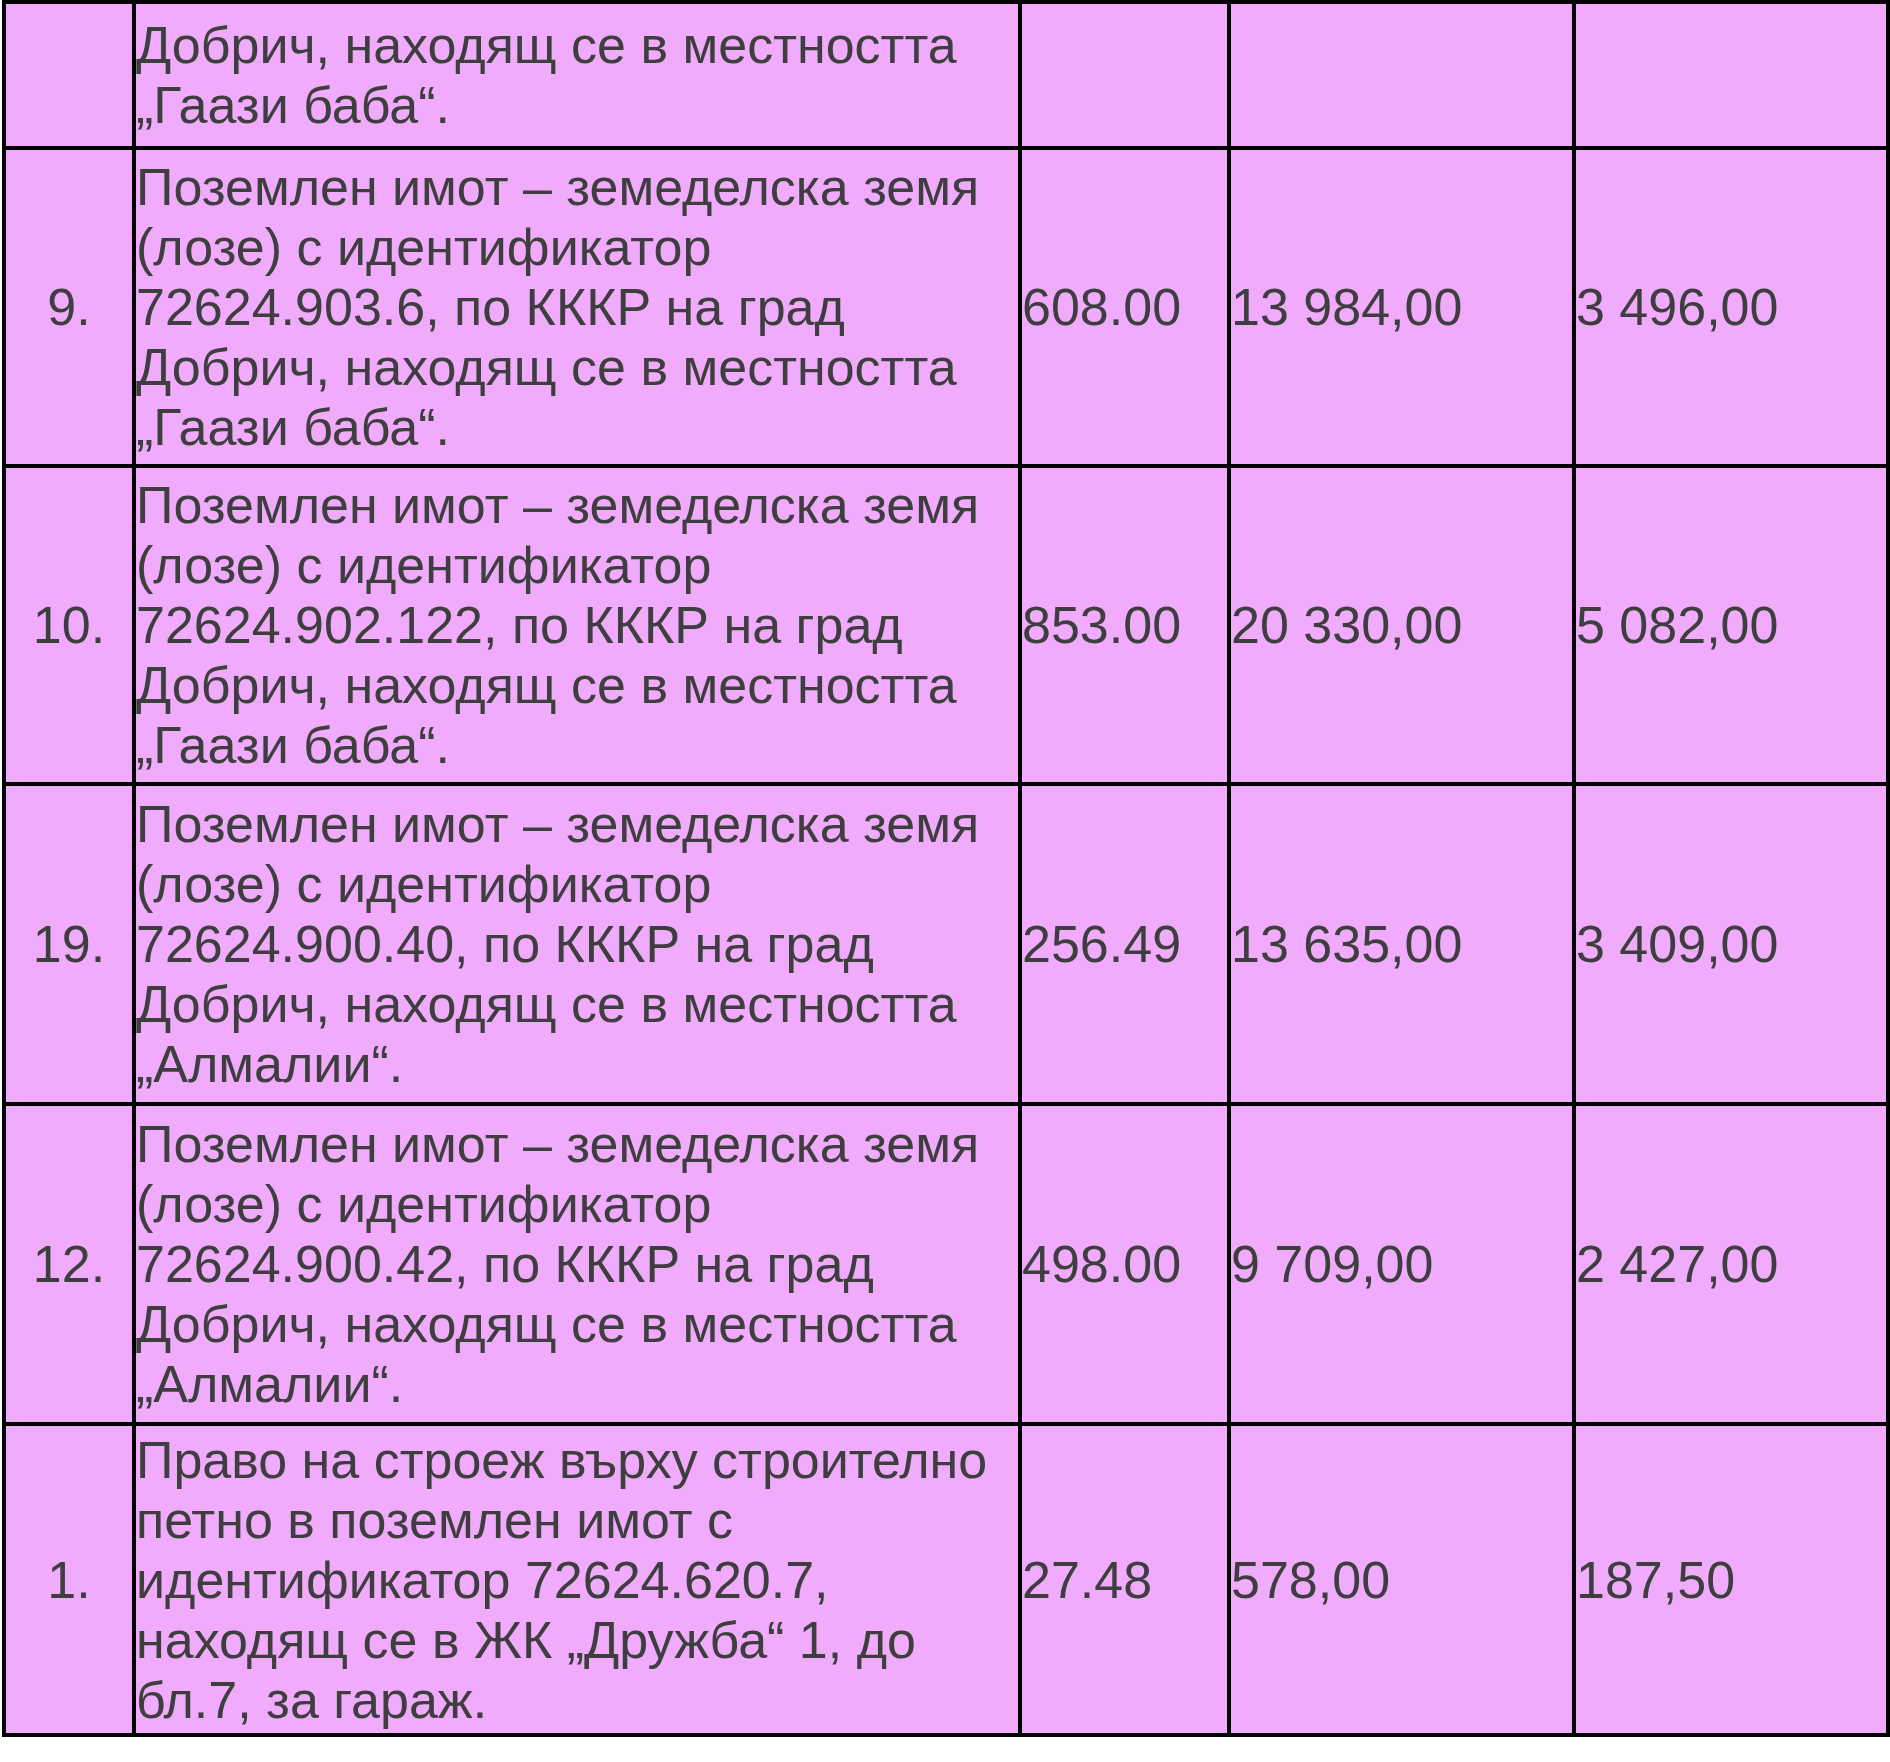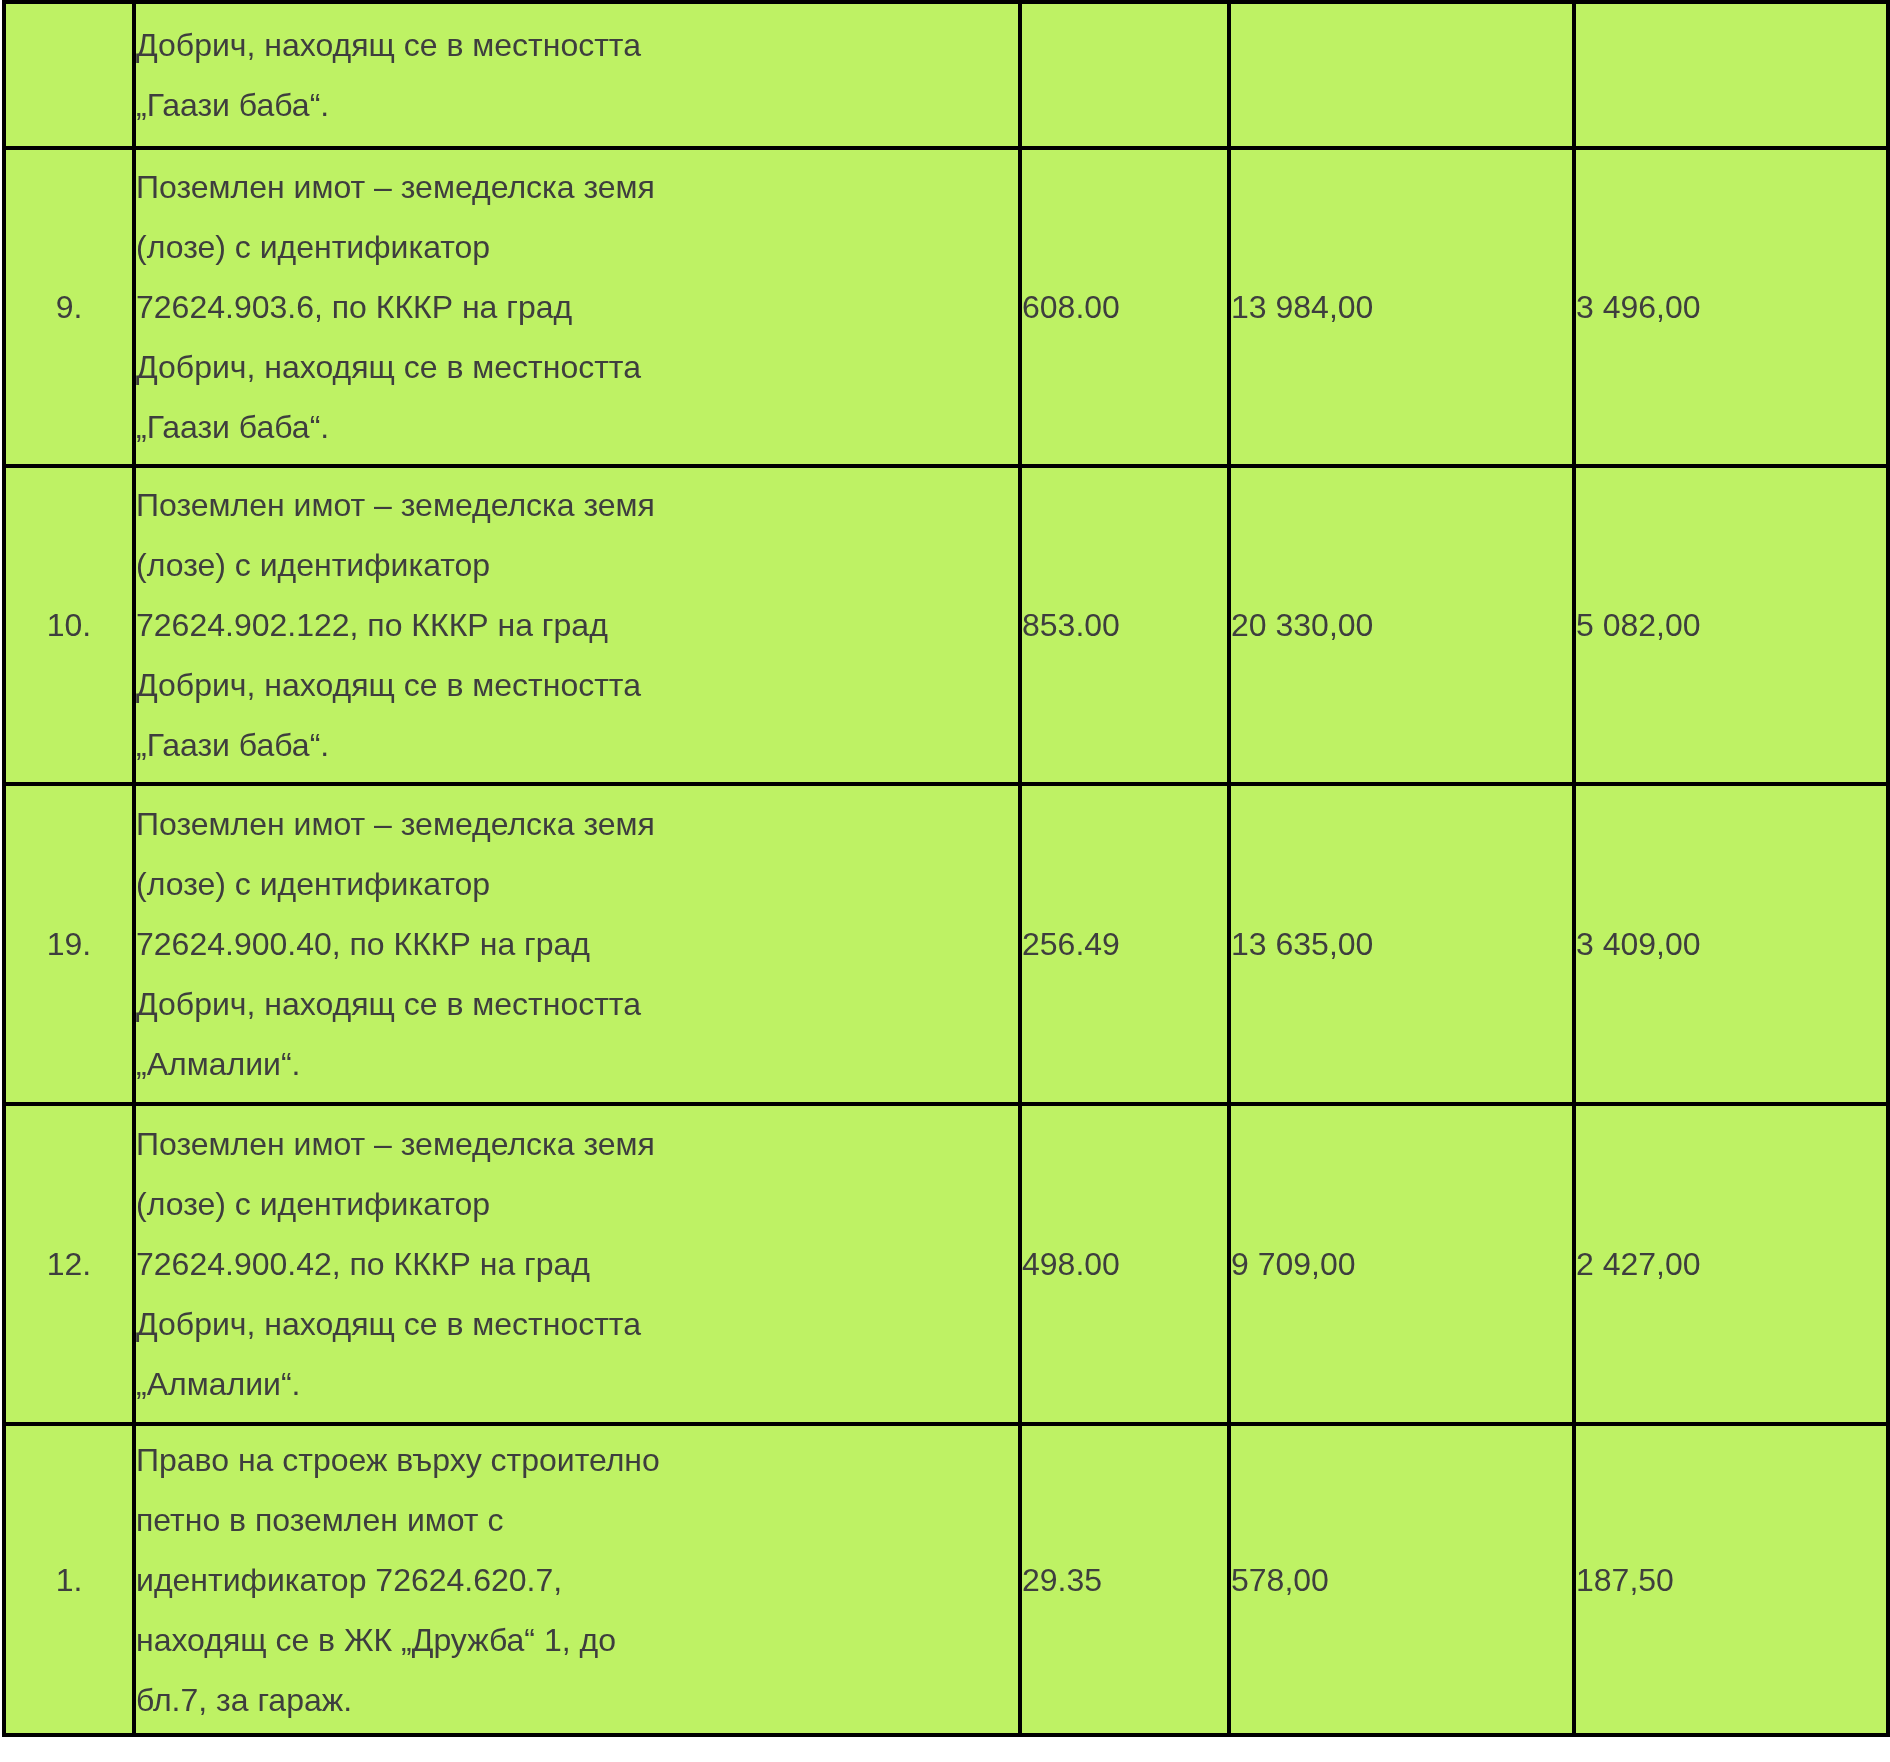--- a/index.html
+++ b/index.html
@@ -18,25 +18,25 @@
   }
   table.prop-table {
     border-collapse: collapse;
     table-layout: fixed;
     width: 1884px;
     margin: 0 0 0 2px;
   }
   table.prop-table td {
     border: 4px solid #000000;
     vertical-align: middle;
-    font-size: 32px;
+    font-size: 52px;
     line-height: 60px;
     padding: 0;
     overflow: hidden;
-    background: #bef264;
+    background: #f0abfc;
   }
   td.num-cell {
     text-align: center;
   }
   td.desc-cell {
     text-align: left;
     padding-left: 20px;
     padding-right: 28px;
     white-space: pre-line;
   }
@@ -122,19 +122,19 @@
       <td class="val-cell">2 427,00</td>
     </tr>
 
     <tr class="row-r13">
       <td class="num-cell">1.</td>
       <td class="desc-cell">Право на строеж върху строително
 петно в поземлен имот с
 идентификатор 72624.620.7,
 находящ се в ЖК „Дружба“ 1, до
 бл.7, за гараж.</td>
-      <td class="val-cell">29.35</td>
+      <td class="val-cell">27.48</td>
       <td class="val-cell">578,00</td>
       <td class="val-cell">187,50</td>
     </tr>
   </tbody>
     </table>
 </div>
 
 </body></html>

